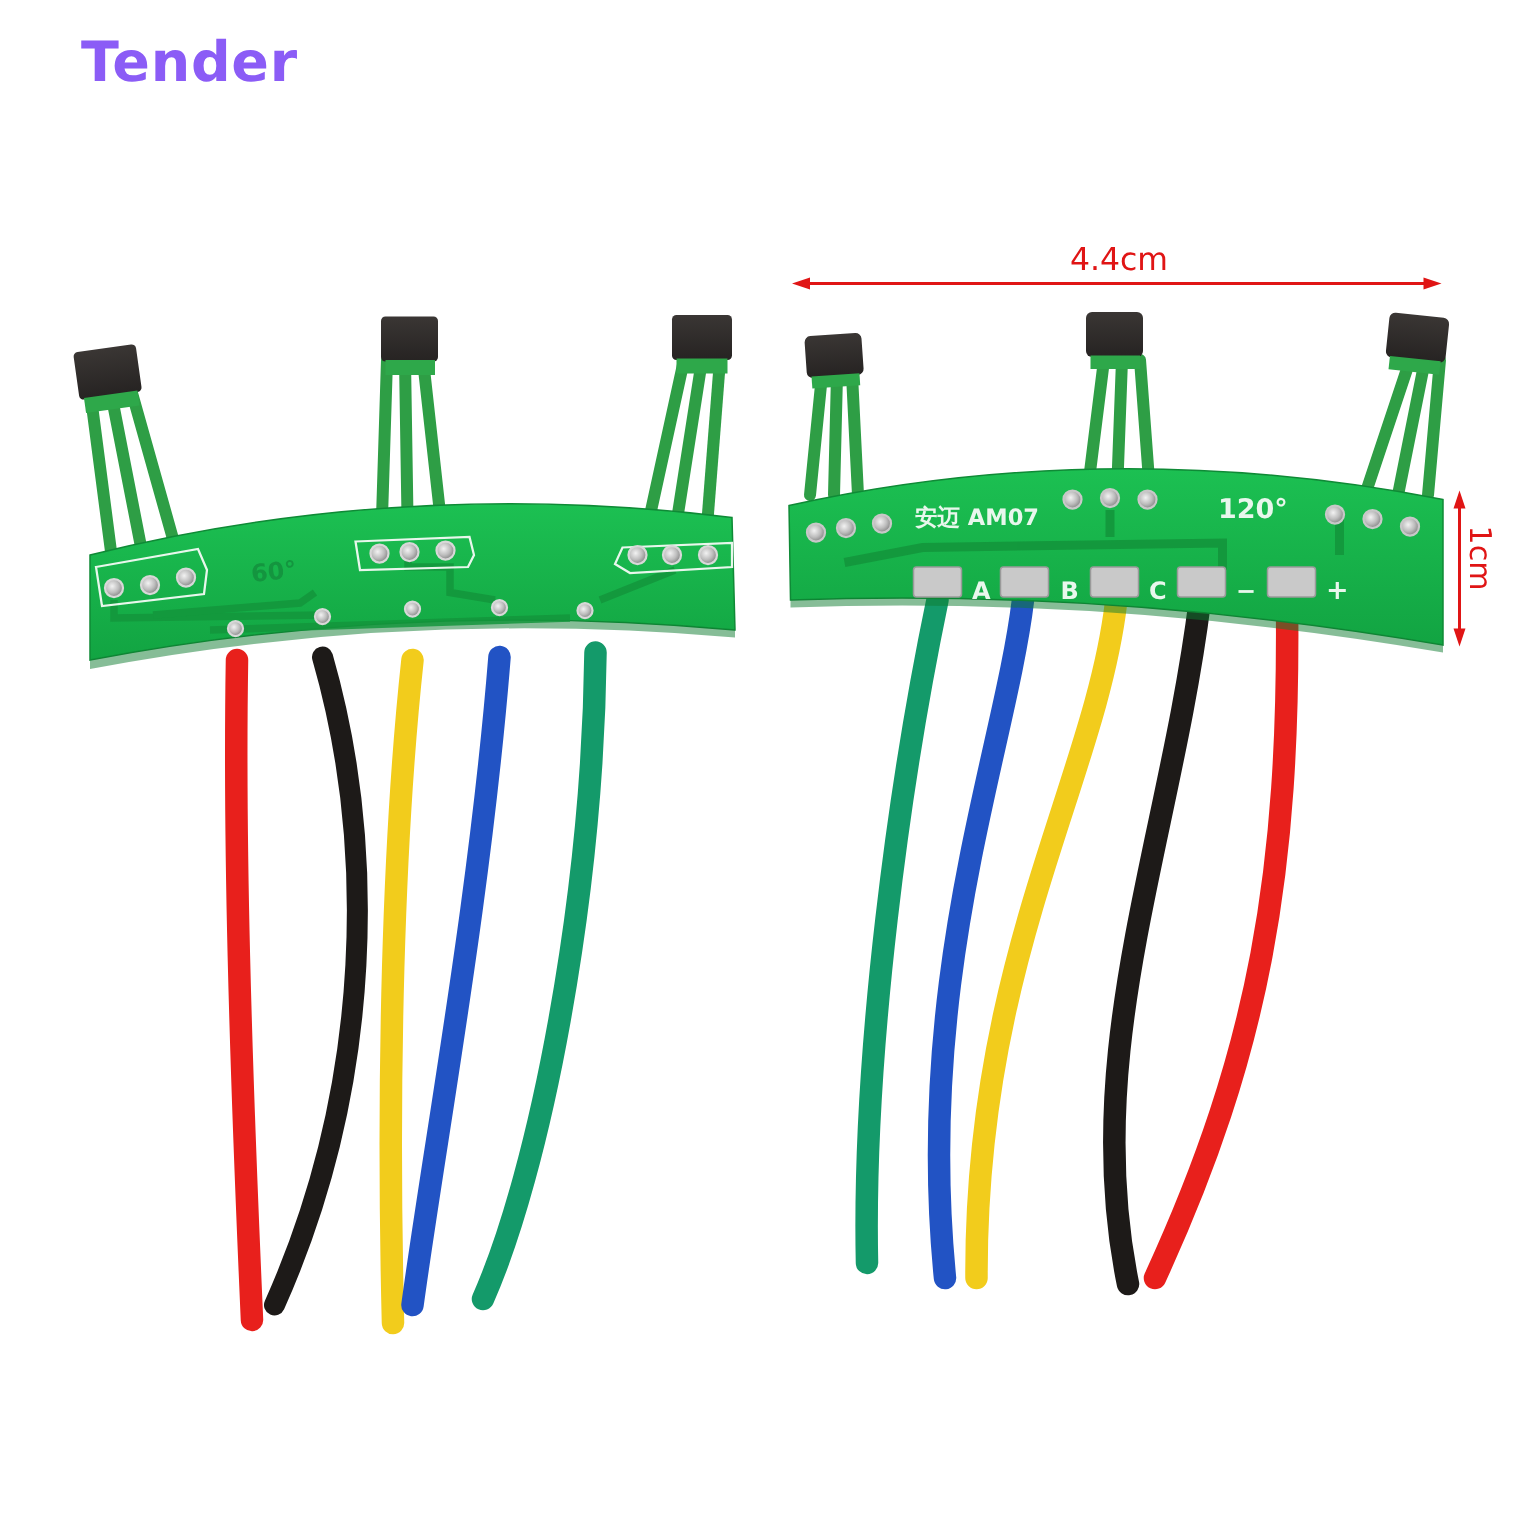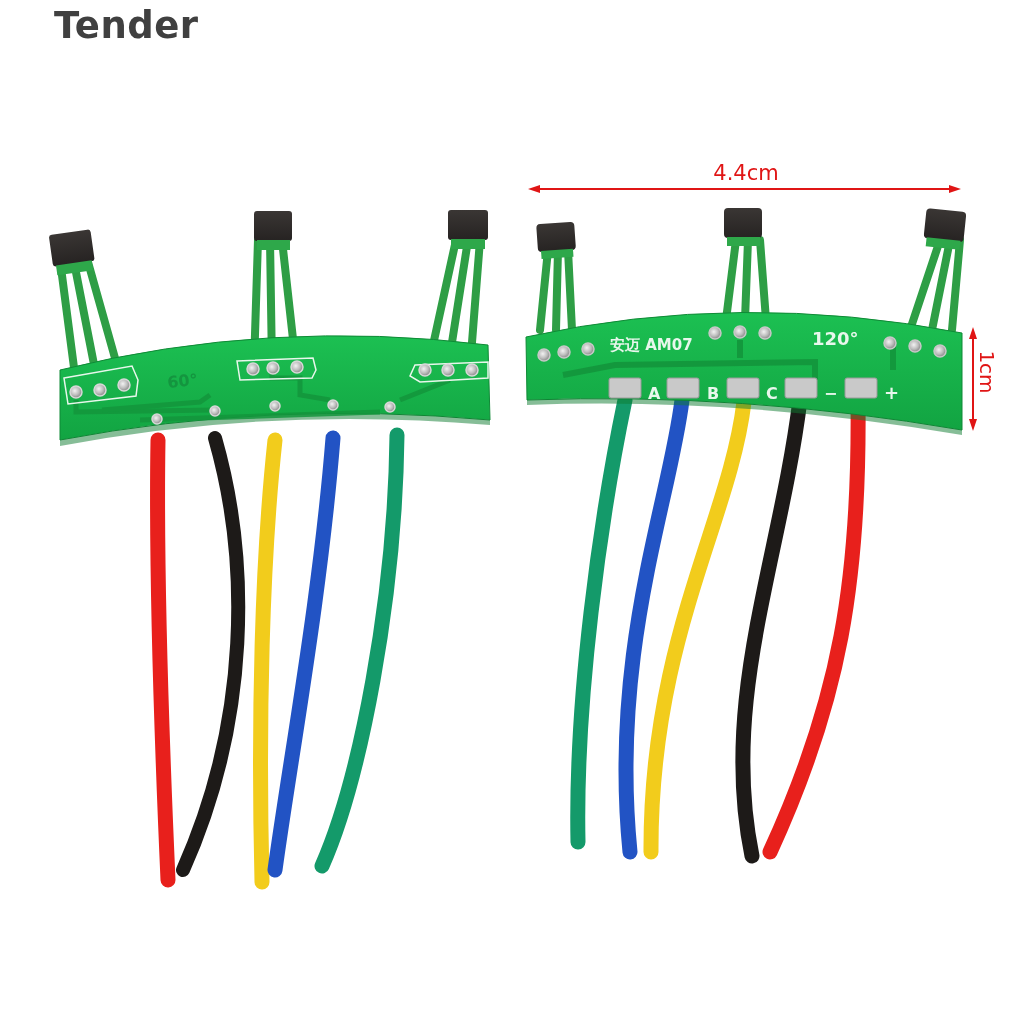--- a/index.html
+++ b/index.html
@@ -1,17 +1,17 @@
 <!DOCTYPE html>
 <html><head>
   <meta charset="utf-8">
   <style>
     html, body { margin: 0; padding: 0; background: #ffffff; }
     body { width: 1024px; height: 1024px; position: relative; overflow: hidden; font-family: "DejaVu Sans", sans-serif; }
-    .brand { position: absolute; left: 54px; top: 4px; font-size: 37px; font-weight: bold; color: #404040; letter-spacing: 0.5px; font-family: "DejaVu Sans", sans-serif; }
+    .brand { position: absolute; left: 54px; top: 20px; font-size: 37px; font-weight: bold; color: #8b5cf6; letter-spacing: 0.5px; font-family: "DejaVu Sans", sans-serif; }
     svg.scene { position: absolute; left: 0; top: 0; }
     .pcb-text { font-family: "DejaVu Sans", sans-serif; fill: #e8f7ec; font-weight: bold; }
     .dim-text { font-family: "DejaVu Sans", sans-serif; fill: #e01515; }
   </style>
 </head>
 <body>
 
 <div class="brand">Tender</div>
 
 <svg class="scene" width="1024" height="1024" viewBox="0 0 1024 1024">

